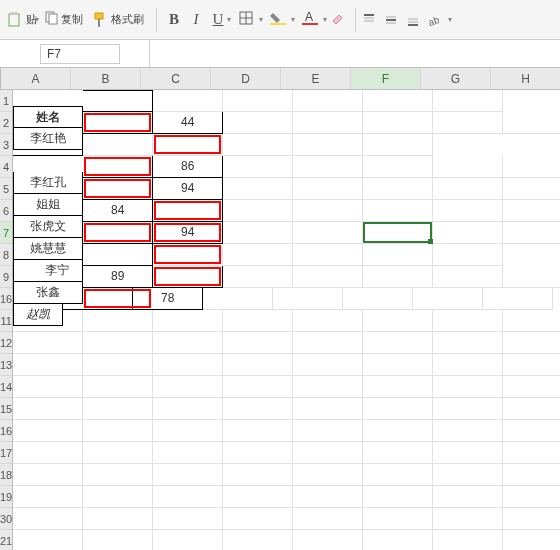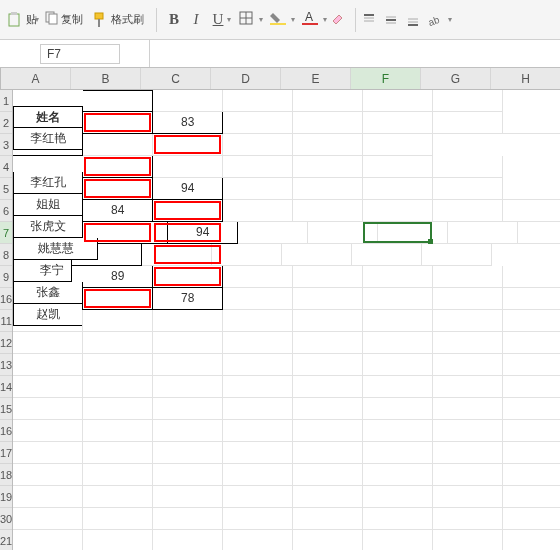--- a/index.html
+++ b/index.html
@@ -208,38 +208,39 @@
           <div class="cell b-top b-right b-bottom" style="width: 70px;"></div>
           <div class="cell" style="width: 70px;"></div>
           <div class="cell" style="width: 70px;"></div>
           <div class="cell" style="width: 70px;"></div>
           <div class="cell" style="width: 70px;"></div>
           <div class="cell" style="width: 70px;"></div>
         </div>
         <div class="row">
           <div class="cell center b-left b-right b-bottom" style="width: 70px;">李红艳</div>
           <div class="cell center b-right b-bottom" style="width: 70px;"></div>
-          <div class="cell center b-right b-bottom" style="width: 70px;">83</div>
+          <div class="cell center b-right b-bottom" style="width: 70px;">44</div>
           <div class="cell" style="width: 70px;"></div>
           <div class="cell" style="width: 70px;"></div>
           <div class="cell" style="width: 70px;"></div>
           <div class="cell" style="width: 70px;"></div>
           <div class="cell" style="width: 70px;"></div>
         </div>
         <div class="row">
           <div class="cell center b-right b-bottom" style="width: 70px;"></div>
           <div class="cell" style="width: 70px;"></div>
           <div class="cell" style="width: 70px;"></div>
           <div class="cell" style="width: 70px;"></div>
           <div class="cell" style="width: 70px;"></div>
           <div class="cell" style="width: 70px;"></div>
         </div>
         <div class="row">
           <div class="cell center b-left b-right b-bottom" style="width: 70px;">李红孔</div>
           <div class="cell center b-right b-bottom" style="width: 70px;"></div>
+          <div class="cell center b-right b-bottom" style="width: 70px;">86</div>
           <div class="cell" style="width: 70px;"></div>
           <div class="cell" style="width: 70px;"></div>
           <div class="cell" style="width: 70px;"></div>
           <div class="cell" style="width: 70px;"></div>
           <div class="cell" style="width: 70px;"></div>
         </div>
         <div class="row">
           <div class="cell center b-left b-right b-bottom" style="width: 70px;">姐姐</div>
           <div class="cell center b-right b-bottom" style="width: 70px;"></div>
           <div class="cell center b-right b-bottom" style="width: 70px;">94</div>
@@ -253,50 +254,50 @@
           <div class="cell center b-left b-right b-bottom" style="width: 70px;">张虎文</div>
           <div class="cell center b-right b-bottom" style="width: 70px;">84</div>
           <div class="cell center b-right b-bottom" style="width: 70px;"></div>
           <div class="cell" style="width: 70px;"></div>
           <div class="cell" style="width: 70px;"></div>
           <div class="cell" style="width: 70px;"></div>
           <div class="cell" style="width: 70px;"></div>
           <div class="cell" style="width: 70px;"></div>
         </div>
         <div class="row">
-          <div class="cell center b-left b-right b-bottom" style="width: 85px; font-family: Liberation Serif, serif;">姚慧慧</div>
+          <div class="cell center b-left b-right b-bottom" style="width: 70px; font-family: Liberation Serif, serif;">姚慧慧</div>
           <div class="cell center b-right b-bottom" style="width: 70px;"></div>
           <div class="cell center b-right b-bottom" style="width: 70px;">94</div>
           <div class="cell" style="width: 70px;"></div>
           <div class="cell" style="width: 70px;"></div>
           <div class="cell" style="width: 70px;"></div>
           <div class="cell" style="width: 70px;"></div>
           <div class="cell" style="width: 70px;"></div>
         </div>
         <div class="row">
-          <div class="cell center b-left b-right b-bottom" style="width: 59px; padding-left: 22px;">李宁</div>
+          <div class="cell center b-left b-right b-bottom" style="width: 70px; padding-left: 22px;">李宁</div>
           <div class="cell center b-right b-bottom" style="width: 70px;"></div>
           <div class="cell" style="width: 70px;"></div>
           <div class="cell" style="width: 70px;"></div>
           <div class="cell" style="width: 70px;"></div>
           <div class="cell" style="width: 70px;"></div>
           <div class="cell" style="width: 70px;"></div>
         </div>
         <div class="row">
           <div class="cell center b-left b-right b-bottom" style="width: 70px;">张鑫</div>
           <div class="cell center b-right b-bottom" style="width: 70px;">89</div>
           <div class="cell center b-right b-bottom" style="width: 70px;"></div>
           <div class="cell" style="width: 70px;"></div>
           <div class="cell" style="width: 70px;"></div>
           <div class="cell" style="width: 70px;"></div>
           <div class="cell" style="width: 70px;"></div>
           <div class="cell" style="width: 70px;"></div>
         </div>
         <div class="row">
-          <div class="cell center b-left b-right b-bottom" style="width: 70px;">赵凯</div>
+          <div class="cell center b-left b-right b-bottom" style="width: 50px; font-style: italic;">赵凯</div>
           <div class="cell center b-right b-bottom" style="width: 70px;"></div>
           <div class="cell center b-right b-bottom" style="width: 70px;">78</div>
           <div class="cell" style="width: 70px;"></div>
           <div class="cell" style="width: 70px;"></div>
           <div class="cell" style="width: 70px;"></div>
           <div class="cell" style="width: 70px;"></div>
           <div class="cell" style="width: 70px;"></div>
         </div>
         <div class="row">
           <div class="cell" style="width: 70px;"></div>

